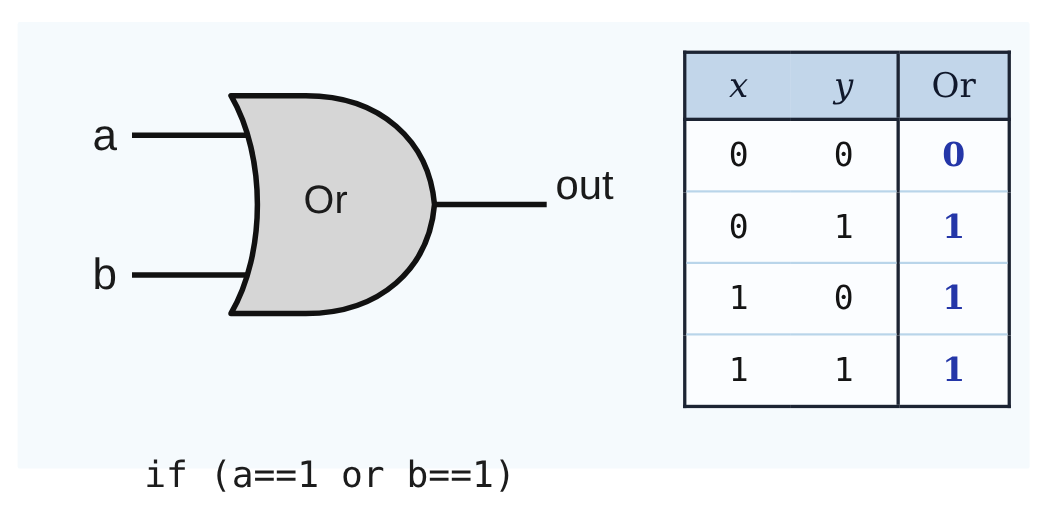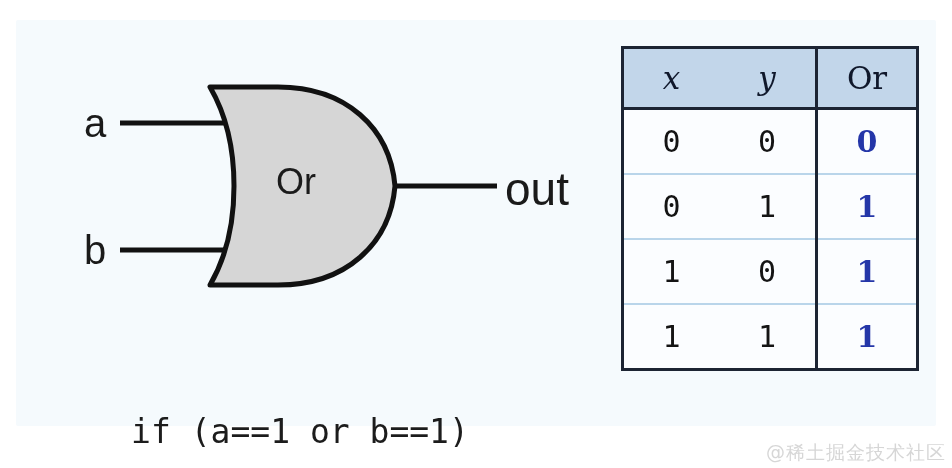--- a/index.html
+++ b/index.html
@@ -47,21 +47,21 @@
   .label-a, .label-b, .label-out {
     position: absolute;
     color: #1a1a1a;
     font-family: "Liberation Sans", sans-serif;
     font-size: 40px;
     line-height: 1;
     white-space: nowrap;
   }
   .label-a { left: 84px;  top: 103px; }
   .label-b { left: 84px;  top: 230px; }
-  .label-out { left: 505px; top: 166px; font-size: 46px; }
+  .label-out { left: 505px; top: 150px; font-size: 38px; }
 
   .gate-text {
     position: absolute;
     left: 276px;
     top: 164px;
     font-family: "Liberation Sans", sans-serif;
     font-size: 36px;
     color: #1b1b1b;
     line-height: 1;
     white-space: nowrap;
@@ -227,15 +227,14 @@
         <td class="col-or cell-out">1</td>
       </tr>
       <tr>
         <td class="col-x cell-in">1</td>
         <td class="col-y cell-in">1</td>
         <td class="col-or cell-out">1</td>
       </tr>
     </tbody>
   </table>
 
-  <div class="watermark-faint">@稀土掘金技术社区</div>
 
 </div>
 
 </body></html>

